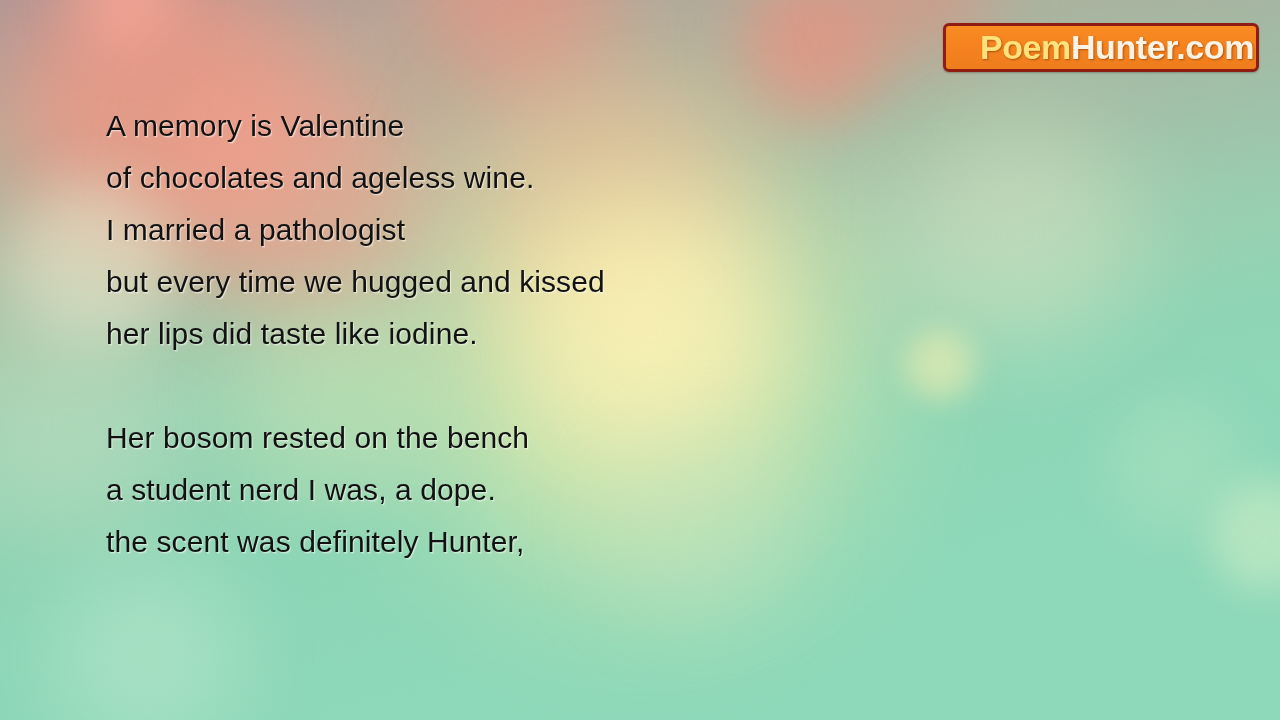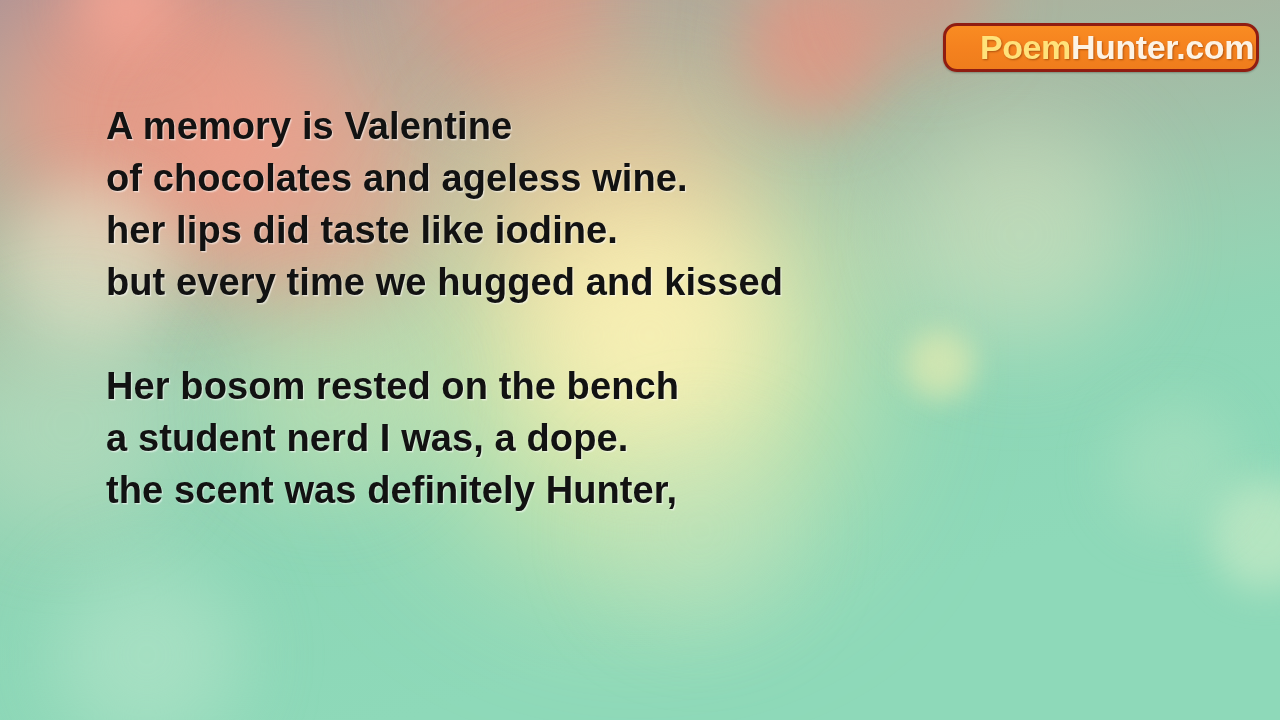--- a/index.html
+++ b/index.html
@@ -39,22 +39,22 @@
   }
 
   
   .poem {
     position: absolute;
     left: 106px;
     top: 100px;
     width: 760px;
   }
   .poem-line {
-    font-size: 38px;
-    font-weight: bold;
+    font-size: 30px;
+    font-weight: normal;
     line-height: 52px;
     color: #121212;
     letter-spacing: 0.1px;
     white-space: pre;
     text-shadow:
       1px 1px 0 rgba(255,255,255,0.38),
       1.5px 1.5px 1px rgba(255,255,255,0.22);
   }
   .poem-line.blank {
     color: transparent;
@@ -63,21 +63,21 @@
   
   .logo {
     position: absolute;
     left: 943px;
     top: 23px;
     width: 316px;
     height: 49px;
     box-sizing: border-box;
     background: linear-gradient(to bottom, #f98c22 0%, #f5821f 48%, #ef7d1c 100%);
     border: 3px solid #8f1d12;
-    border-radius: 14px;
+    border-radius: 6px;
     display: flex;
     align-items: center;
     justify-content: center;
     box-shadow: 0 1px 2px rgba(0,0,0,0.25);
     padding-left: 32px;
   }
   .logo-text {
     font-size: 34px;
     font-weight: bold;
     line-height: 1;
@@ -121,22 +121,23 @@
       <div class="blob" style="left: 905px; top: 330px; width: 70px; height: 70px; background: rgba(238, 238, 176, 0.62); filter: blur(14px);"></div>
       <div class="blob" style="left: 1210px; top: 480px; width: 110px; height: 110px; background: rgba(214, 238, 200, 0.55); filter: blur(18px);"></div>
       <div class="blob" style="left: 1110px; top: 400px; width: 130px; height: 130px; background: rgba(190, 230, 195, 0.35); filter: blur(26px);"></div>
       <div class="blob" style="left: 230px; top: 300px; width: 200px; height: 200px; background: rgba(226, 236, 178, 0.32); filter: blur(42px);"></div>
       <div class="blob" style="left: 600px; top: 430px; width: 200px; height: 200px; background: rgba(200, 230, 195, 0.3); filter: blur(40px);"></div>
     </div>
 
   <div class="poem" id="poem-body">
       <div class="poem-line">A memory is Valentine</div>
       <div class="poem-line">of chocolates and ageless wine.</div>
+      <div class="poem-line">I married a pathologist</div>
+      <div class="poem-line">but every time we hugged and kissed</div>
       <div class="poem-line">her lips did taste like iodine.</div>
-      <div class="poem-line">but every time we hugged and kissed</div>
       <div class="poem-line blank">&nbsp;</div>
       <div class="poem-line">Her bosom rested on the bench</div>
       <div class="poem-line">a student nerd I was, a dope.</div>
       <div class="poem-line">the scent was definitely Hunter,</div>
     </div>
 
   <div class="logo">
     <div class="logo-text"><span class="logo-poem">Poem</span><span class="logo-hunter">Hunter</span><span class="logo-dotcom">.com</span></div>
   </div>
 

